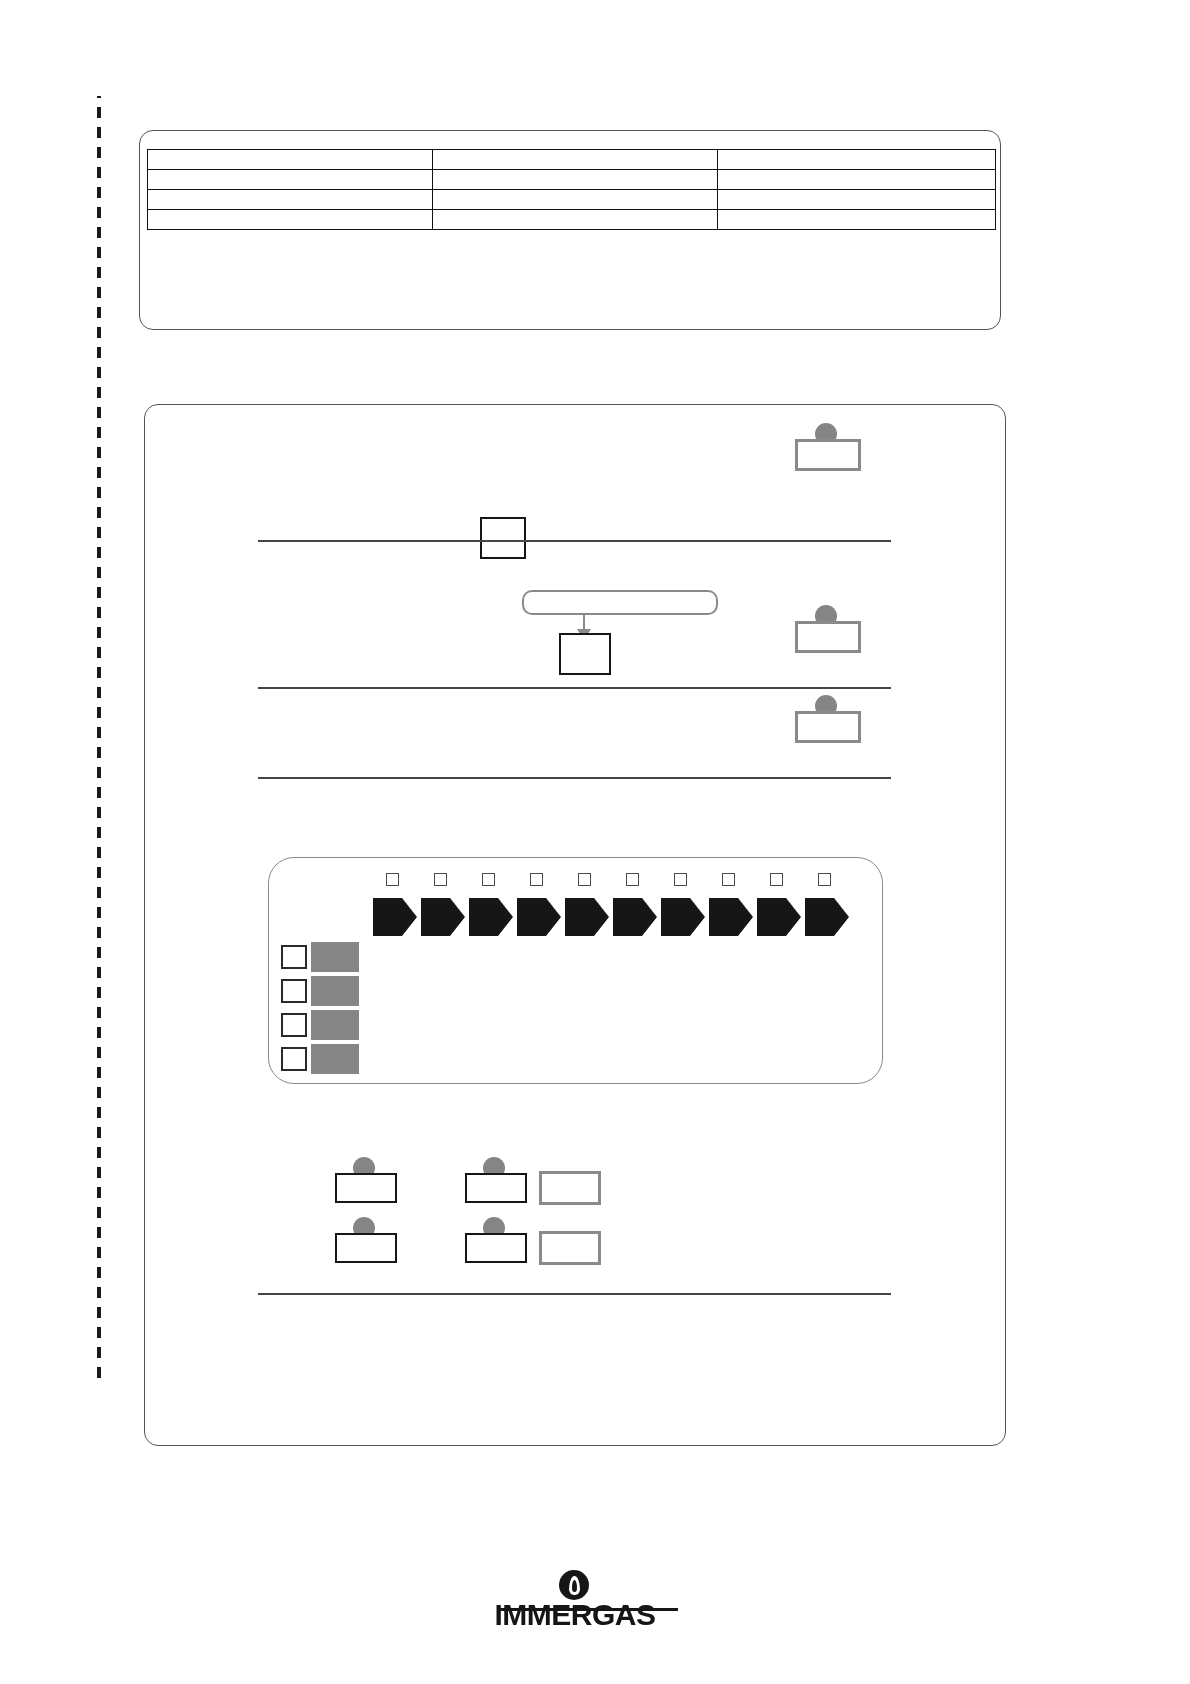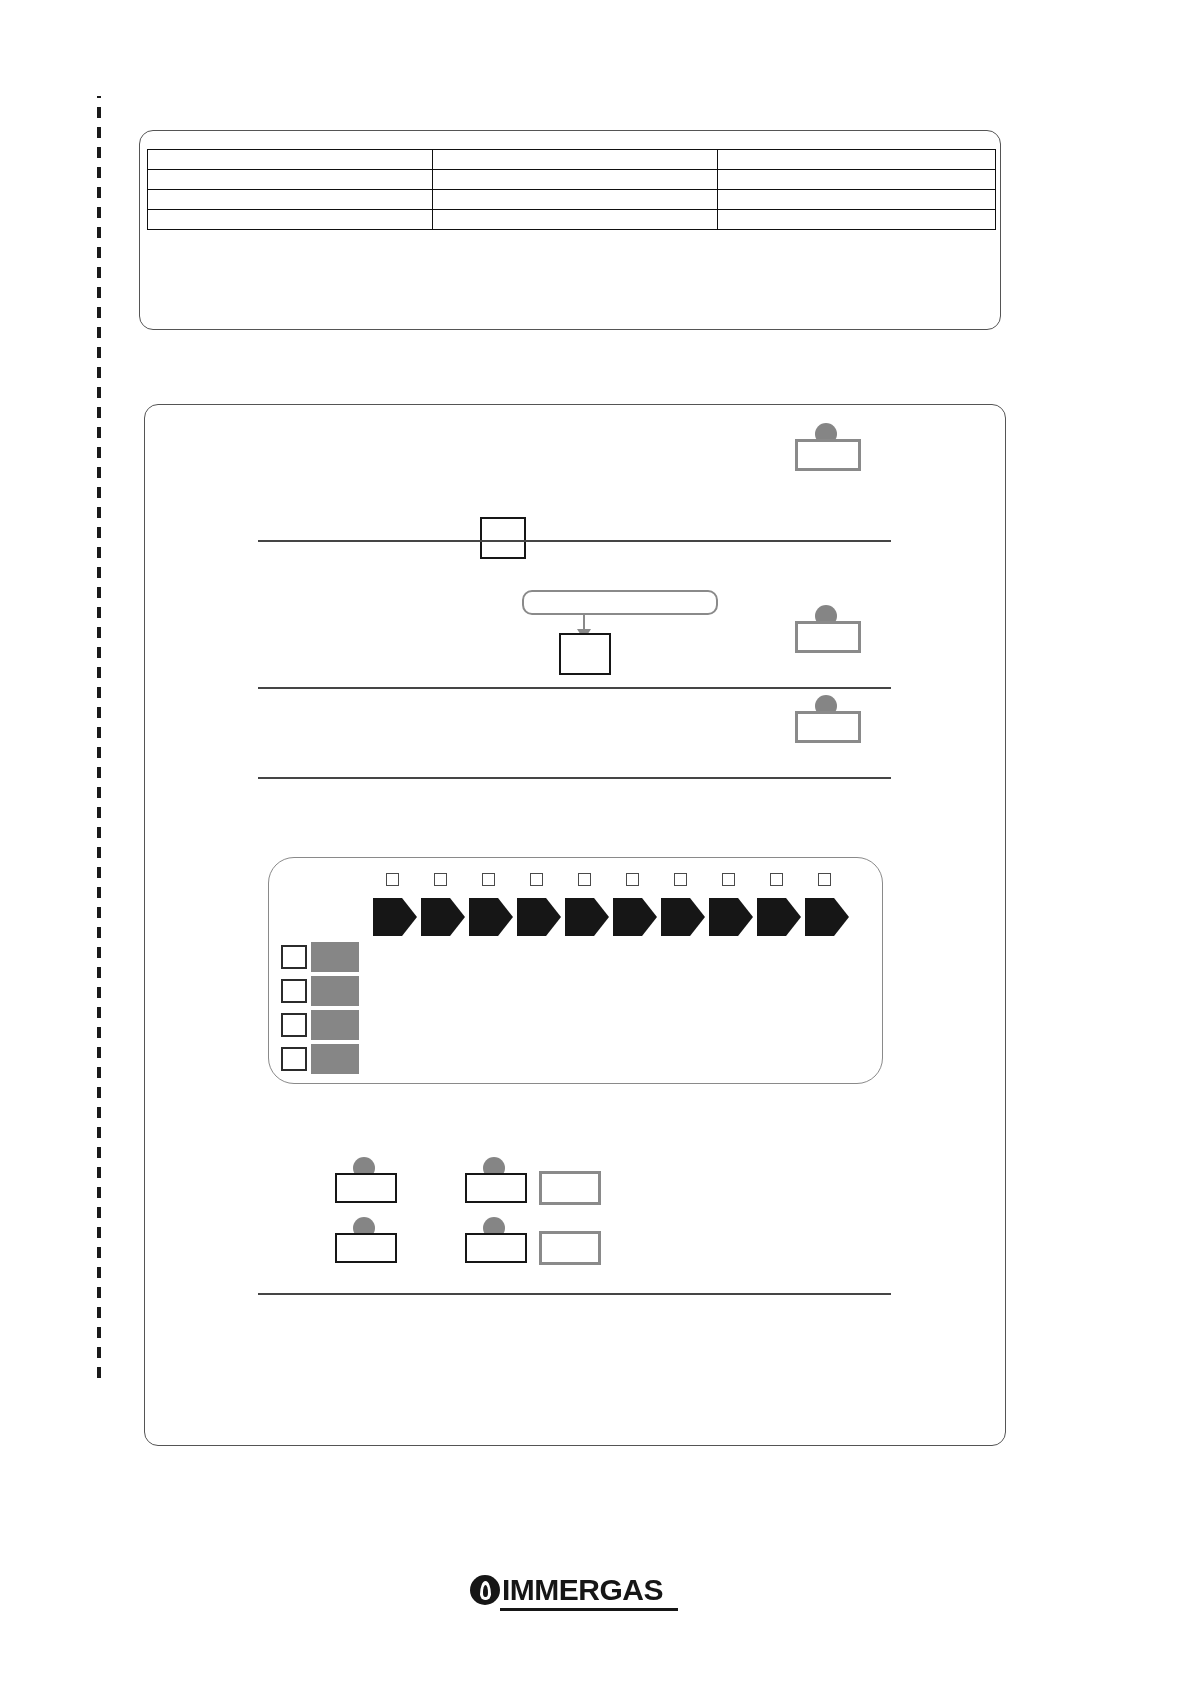--- a/index.html
+++ b/index.html
@@ -95,21 +95,21 @@
   }
   .legend-row{position:absolute;display:flex;align-items:center;}
   .legend-box{
     width:26px;height:24px;border:2.4px solid #2b2b2b;background:#fff;box-sizing:border-box;
   }
   .legend-bar{width:48px;height:30px;background:#868686;margin-left:4px;}
 
   
   #footer-logo{
     position:absolute;left:470px;top:1570px;width:210px;height:40px;
-    display:flex;align-items:center;
+    display:flex;align-items:center;flex-direction:column;
   }
   #footer-logo .mark{
     width:30px;height:30px;border-radius:50%;background:#161616;
     position:relative;flex:0 0 auto;margin-right:2px;
   }
   #footer-logo .mark::after{
     content:"";position:absolute;left:50%;top:20%;
     width:11px;height:19px;margin-left:-5.5px;
     background:#fff;
     border-radius:50% 50% 45% 45% / 70% 70% 30% 30%;

